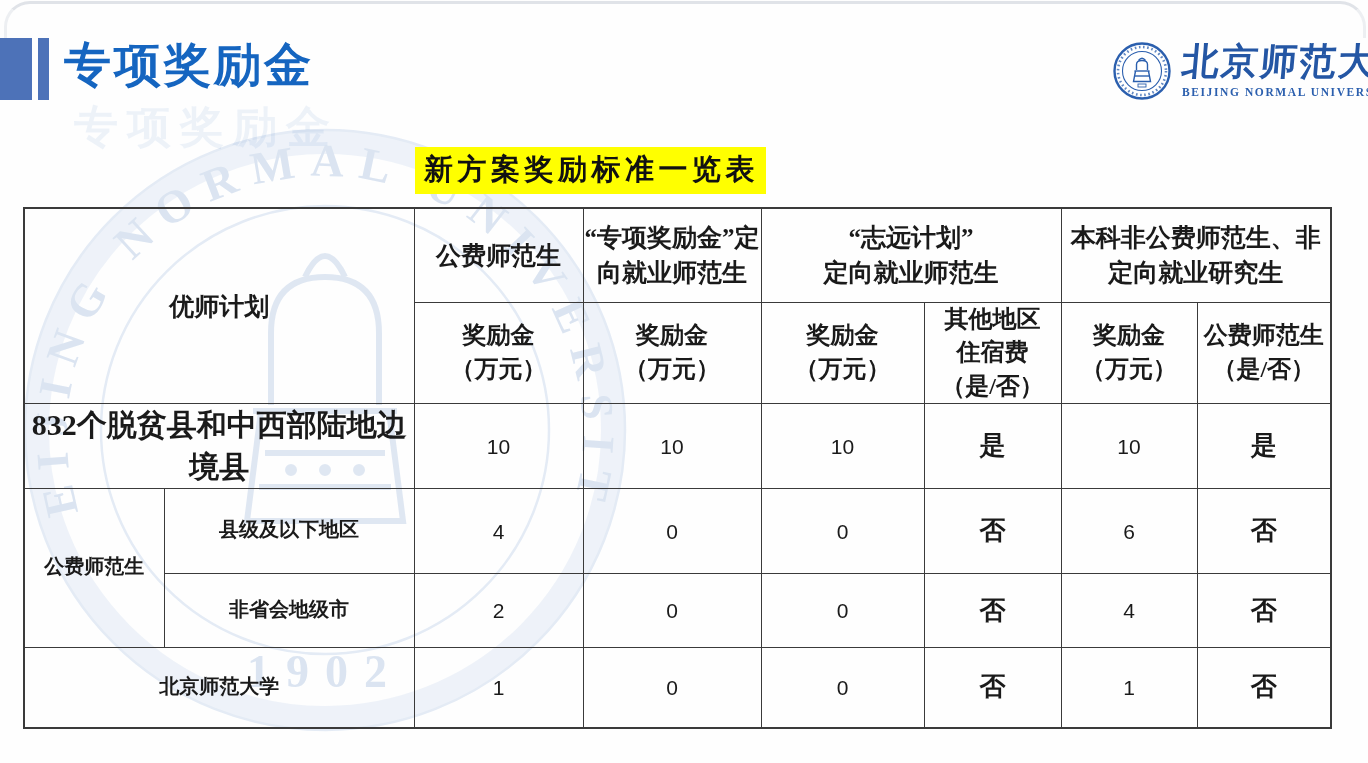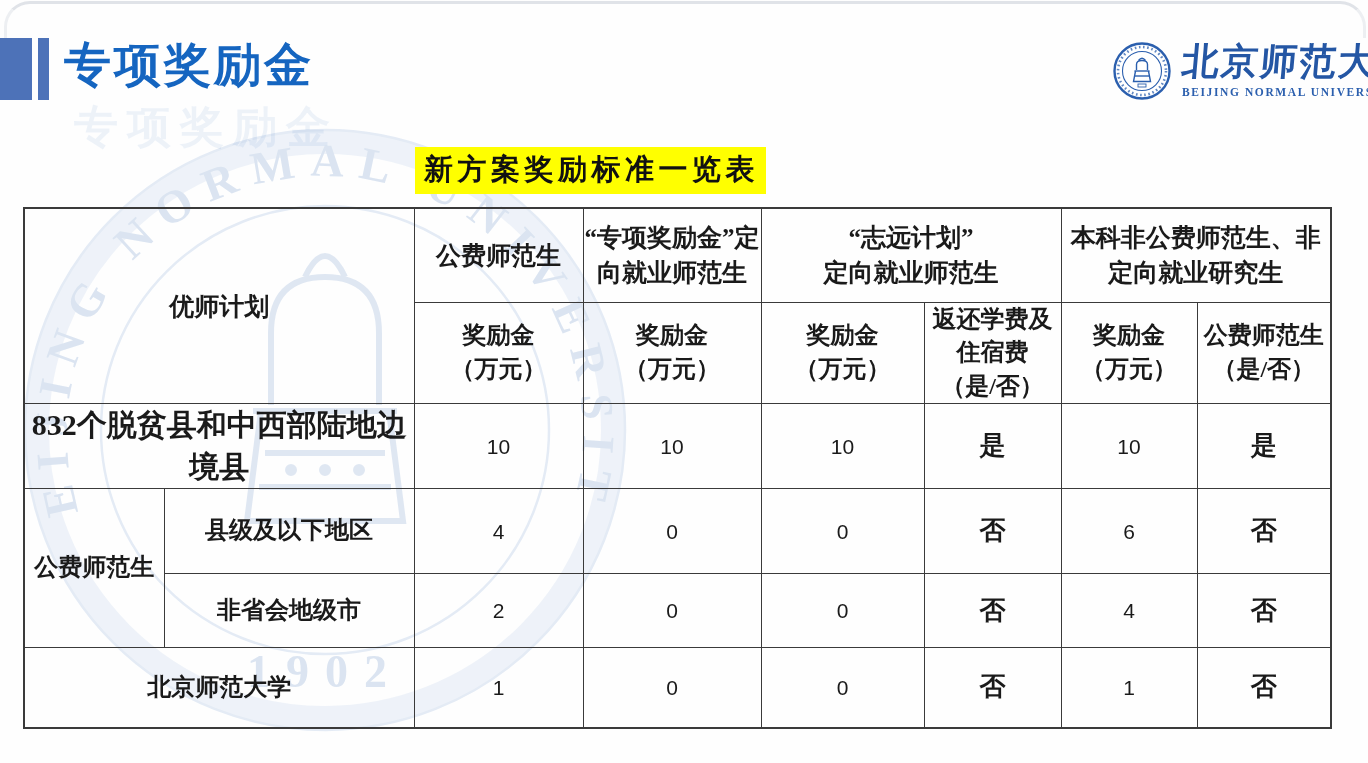--- a/index.html
+++ b/index.html
@@ -67,21 +67,21 @@
   }
   .rewards-table td{
     border:1.6px solid #3a3a3a;
     text-align:center;vertical-align:middle;
     padding:0;background:transparent;
     white-space:pre-line;line-height:1.4;
   }
   .rewards-table{border:2px solid #3a3a3a;}
   td.hdr{font-weight:bold;font-size:25px;}
   td.subhdr{font-weight:bold;font-size:24px;}
-  td.region{font-weight:bold;font-size:24px;letter-spacing:0px;}
+  td.region{font-weight:bold;font-size:20px;letter-spacing:0px;font-family:Liberation Mono, monospace;}
   td.region-long{font-weight:bold;font-size:30px;letter-spacing:0;}
   td.num{font-weight:400;font-size:21px;font-family:Liberation Sans, sans-serif;}
   td.yn{font-weight:bold;font-size:26px;}
 </style>
 </head>
 <body>
 
 <div class="slide">
 
   <div class="slide-edge"></div>
@@ -159,21 +159,21 @@
         <td class="hdr" colspan="2">本科非公费师范生、非
 定向就业研究生</td>
       </tr>
       <tr style="height:98px">
         <td class="subhdr">奖励金
 （万元）</td>
         <td class="subhdr">奖励金
 （万元）</td>
         <td class="subhdr">奖励金
 （万元）</td>
-        <td class="subhdr">返还学费及
+        <td class="subhdr">其他地区
 住宿费
 （是/否）</td>
         <td class="subhdr">奖励金
 （万元）</td>
         <td class="subhdr">公费师范生
 （是/否）</td>
       </tr>
       <tr style="height:79px">
         <td class="region-long" colspan="2">832个脱贫县和中西部陆地边境县</td>
         <td class="num">10</td>

